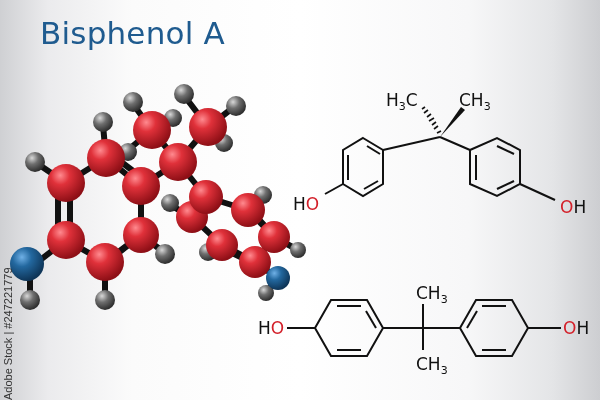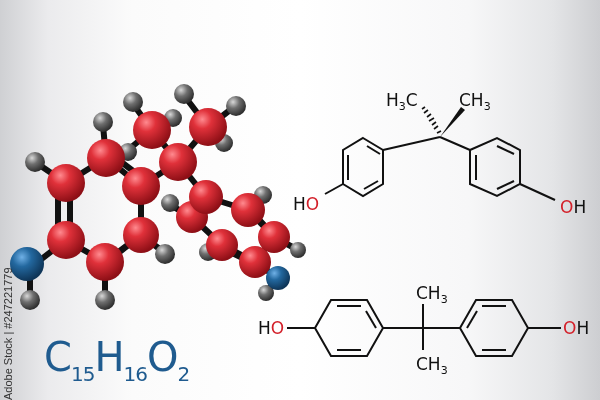--- a/index.html
+++ b/index.html
@@ -19,20 +19,21 @@
   svg { position:absolute; left:0; top:0; }
   .lbl { font-family:"DejaVu Sans", sans-serif; font-size:17px; fill:#111; }
   .lblO { fill:#d3202a; }
   .sub { font-size:11px; }
 </style>
 </head>
 <body>
 
 <div id="canvas">
 
+  <div id="title-name" class="title">Bisphenol A</div>
 
   <svg width="600" height="400">
     <defs>
       <radialGradient id="gC" cx="35%" cy="30%" r="70%">
         <stop offset="0%" stop-color="#ff8a8f"></stop>
         <stop offset="35%" stop-color="#e0313a"></stop>
         <stop offset="100%" stop-color="#8e0f16"></stop>
       </radialGradient>
       <radialGradient id="gH" cx="35%" cy="30%" r="70%">
         <stop offset="0%" stop-color="#d8d8d8"></stop>
@@ -180,16 +181,15 @@
       <line x1="482" y1="350" x2="506" y2="350"></line>
       <line x1="467" y1="328" x2="477" y2="311"></line>
       <line x1="528" y1="328" x2="561" y2="328"></line>
     </g>
     <text x="416" y="299" class="lbl"><tspan>CH</tspan><tspan class="sub" dy="4">3</tspan></text>
     <text x="416" y="370" class="lbl"><tspan>CH</tspan><tspan class="sub" dy="4">3</tspan></text>
     <text x="258" y="334" class="lbl"><tspan>H</tspan><tspan class="lblO">O</tspan></text>
     <text x="563" y="334" class="lbl"><tspan class="lblO">O</tspan><tspan>H</tspan></text>
   </svg>
 
-  <div class="formula"><span>C</span><sub>15</sub><span>H</span><sub>16</sub><span>O</span><sub>2</sub></div>
 
   <div class="watermark-side">Adobe Stock | #247221779</div>
 </div>
 
 </body></html>

